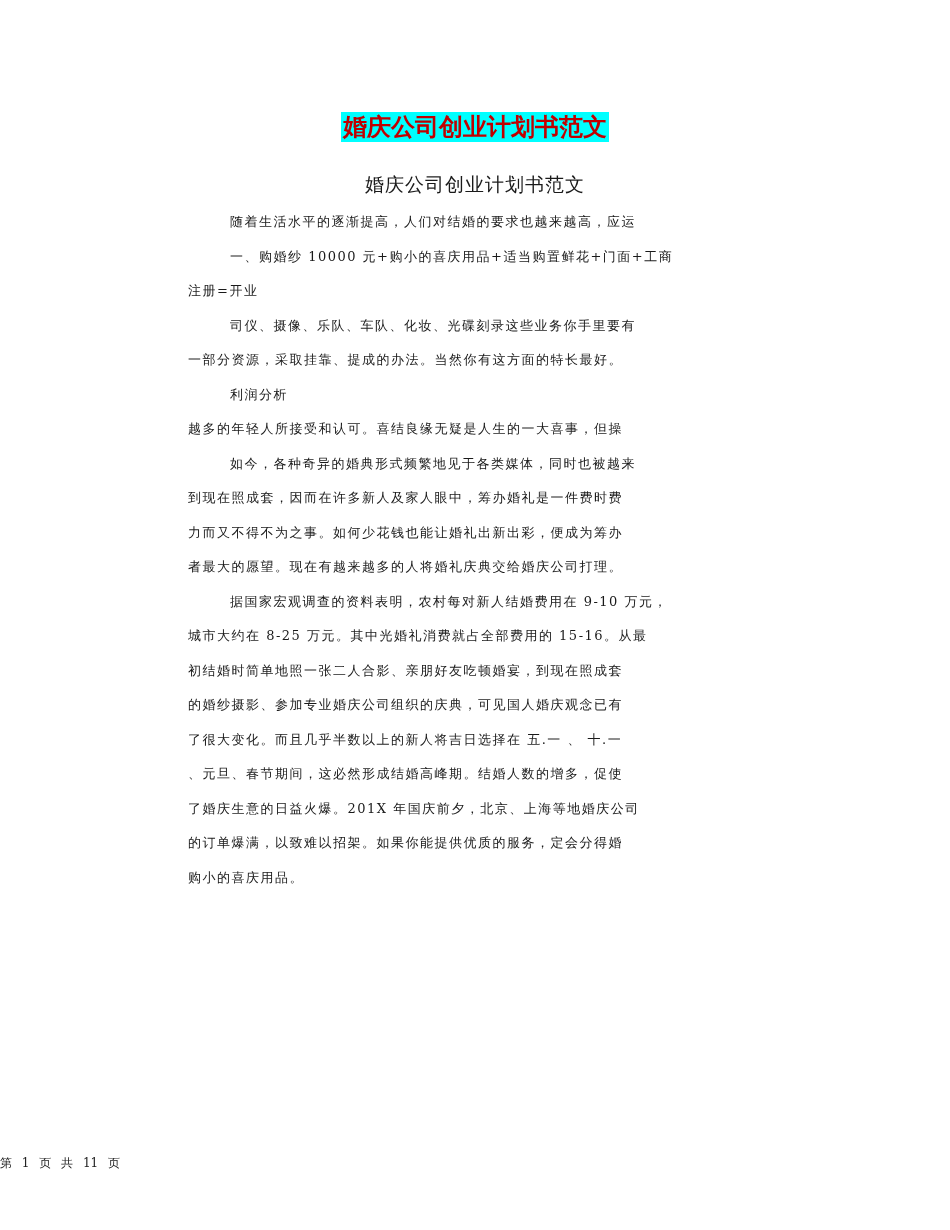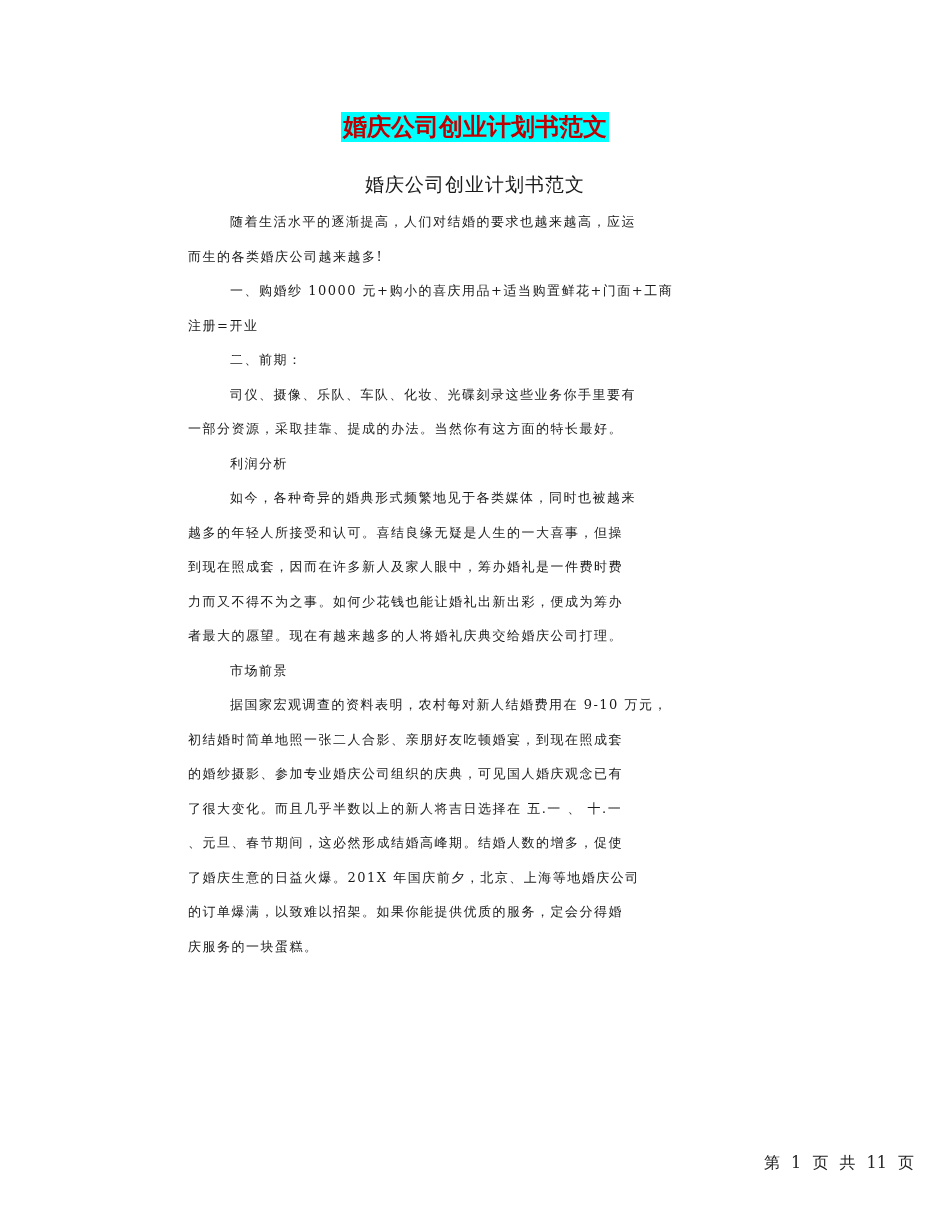--- a/index.html
+++ b/index.html
@@ -64,58 +64,56 @@
       margin-left: 48px;
     }
     .indent {
       padding-left: 42px;
     }
     .footer {
       position: absolute;
       top: 1152px;
       left: 0;
       width: 914px;
-      text-align: right;
-      font-size: 16px;
+      text-align: left;
+      font-size: 12px;
       line-height: 22px;
       word-spacing: 6px;
       color: #222;
     }
   </style>
 </head>
 <body>
 
 <div class="page">
 
   <div class="doc-title-wrap">
     <span class="doc-title">婚庆公司创业计划书范文</span>
   </div>
 
   <div class="subtitle">婚庆公司创业计划书范文</div>
 
   <div class="body-text" id="body-lines">
       <div class="line indent">随着生活水平的逐渐提高，人们对结婚的要求也越来越高，应运</div>
-      <div class="line">而生的各类婚庆公司越来越多!</div>
       <div class="line indent">一、购婚纱 10000 元+购小的喜庆用品+适当购置鲜花+门面+工商</div>
       <div class="line">注册=开业</div>
-      <div class="line indent">二、前期：</div>
       <div class="line indent">司仪、摄像、乐队、车队、化妆、光碟刻录这些业务你手里要有</div>
       <div class="line">一部分资源，采取挂靠、提成的办法。当然你有这方面的特长最好。</div>
       <div class="line indent">利润分析</div>
+      <div class="line">越多的年轻人所接受和认可。喜结良缘无疑是人生的一大喜事，但操</div>
       <div class="line indent">如今，各种奇异的婚典形式频繁地见于各类媒体，同时也被越来</div>
-      <div class="line">越多的年轻人所接受和认可。喜结良缘无疑是人生的一大喜事，但操</div>
       <div class="line">到现在照成套，因而在许多新人及家人眼中，筹办婚礼是一件费时费</div>
       <div class="line">力而又不得不为之事。如何少花钱也能让婚礼出新出彩，便成为筹办</div>
       <div class="line">者最大的愿望。现在有越来越多的人将婚礼庆典交给婚庆公司打理。</div>
-      <div class="line indent">市场前景</div>
       <div class="line indent">据国家宏观调查的资料表明，农村每对新人结婚费用在 9-10 万元，</div>
+      <div class="line">城市大约在 8-25 万元。其中光婚礼消费就占全部费用的 15-16。从最</div>
       <div class="line">初结婚时简单地照一张二人合影、亲朋好友吃顿婚宴，到现在照成套</div>
       <div class="line">的婚纱摄影、参加专业婚庆公司组织的庆典，可见国人婚庆观念已有</div>
       <div class="line">了很大变化。而且几乎半数以上的新人将吉日选择在 五.一 、 十.一</div>
       <div class="line">、元旦、春节期间，这必然形成结婚高峰期。结婚人数的增多，促使</div>
       <div class="line">了婚庆生意的日益火爆。201X 年国庆前夕，北京、上海等地婚庆公司</div>
       <div class="line">的订单爆满，以致难以招架。如果你能提供优质的服务，定会分得婚</div>
-      <div class="line">庆服务的一块蛋糕。</div>
+      <div class="line">购小的喜庆用品。</div>
     </div>
 
   <div class="footer">第 1 页 共 11 页</div>
 
 </div>
 
 </body></html>

